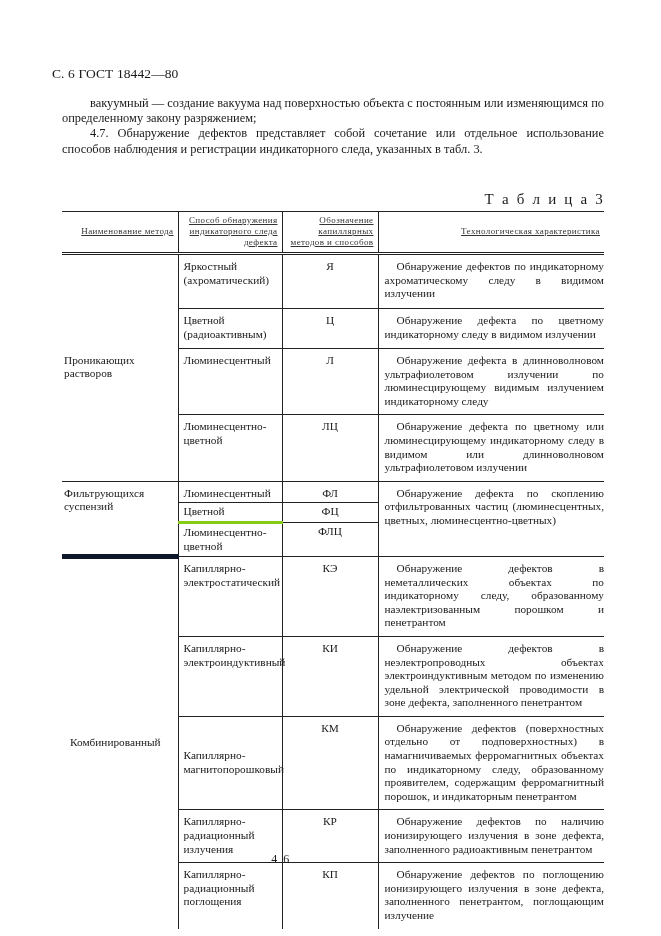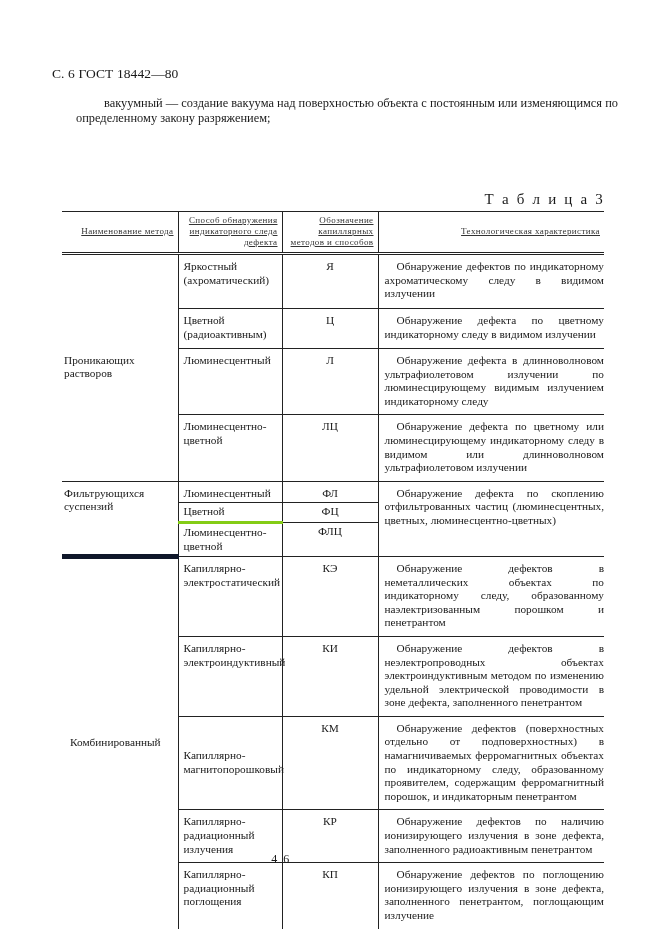--- a/index.html
+++ b/index.html
@@ -1,19 +1,19 @@
 <!DOCTYPE html>
 <html><head>
 <meta charset="utf-8">
 <style>
   html, body { margin: 0; padding: 0; background: #ffffff; }
   body { width: 661px; height: 936px; position: relative; overflow: hidden;
          font-family: "Liberation Serif", serif; color: #1a1a1a; }
   .page-header { position: absolute; left: 52px; top: 66px; font-weight: normal; font-size: 13.5px; letter-spacing: 0.1px; }
-  .intro { position: absolute; left: 62px; top: 96px; width: 542px; font-size: 12.4px; line-height: 15.2px; text-align: justify; margin-left: 14px; }
+  .intro { position: absolute; left: 62px; top: 96px; width: 542px; font-size: 12.4px; line-height: 15.2px; text-align: justify; }
   .intro p { margin: 0; text-indent: 28px; }
   .table-caption { position: absolute; right: 56px; top: 191px; font-size: 15px; letter-spacing: 2.2px; }
   .tbl { position: absolute; left: 62px; top: 211px; width: 542px; }
   table { border-collapse: collapse; width: 542px; table-layout: fixed; font-size: 11.3px; line-height: 13.6px; }
   th { font-weight: normal; font-size: 9px; line-height: 11px; letter-spacing: 0.4px; color: #333; text-align: right; vertical-align: middle; padding: 3px 4px 4px; border-top: 1px solid #222; border-bottom: 3px double #222; height: 30px; text-decoration: underline; }
   th + th, td + td, td.c2, td.c3, td.c4 { border-left: 1px solid #222; }
   td { vertical-align: top; padding: 5px 5px 6px; }
   td.c1 { vertical-align: middle; padding-left: 2px; }
   td.c3 { text-align: center; }
   td.c4 { text-align: justify; padding-left: 6px; padding-right: 0; }
@@ -22,20 +22,21 @@
   td.tight { padding-top: 2px; padding-bottom: 2px; }
   .page-number { position: absolute; left: 0; width: 562px; top: 852px; text-align: center; font-size: 12px; letter-spacing: 1.5px; }
 </style>
 </head>
 <body>
 
 <div class="page-header">С. 6 ГОСТ 18442—80</div>
 
 <div class="intro">
   <p>вакуумный — создание вакуума над поверхностью объекта с постоянным или изменяющимся по определенному закону разряжением;</p>
+  <p>4.7. Обнаружение дефектов представляет собой сочетание или отдельное использование способов наблюдения и регистрации индикаторного следа, указанных в табл. 3.</p>
 </div>
 
 <div class="table-caption">Т а б л и ц а 3</div>
 
 <div class="tbl">
 <table>
   <colgroup>
     <col style="width:116px">
         <col style="width:104px">
         <col style="width:96px">

